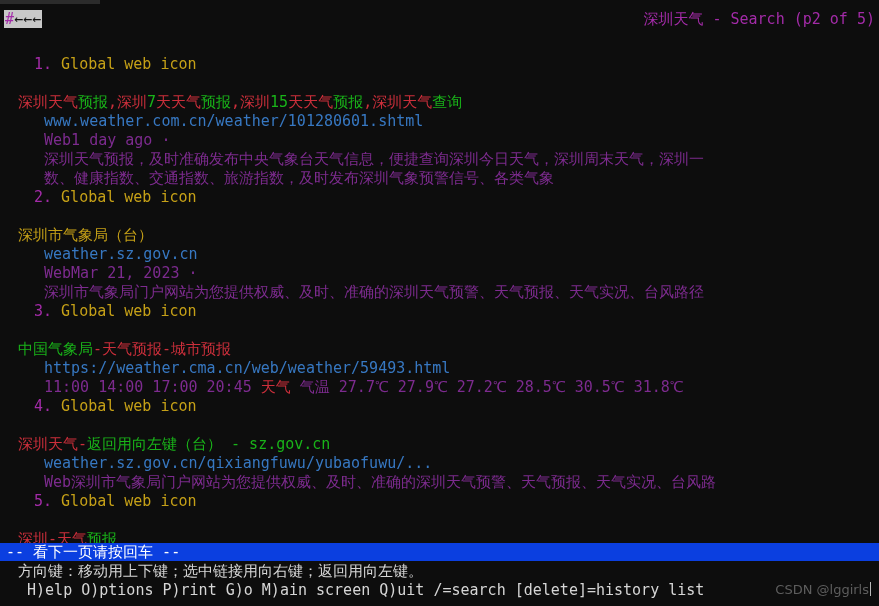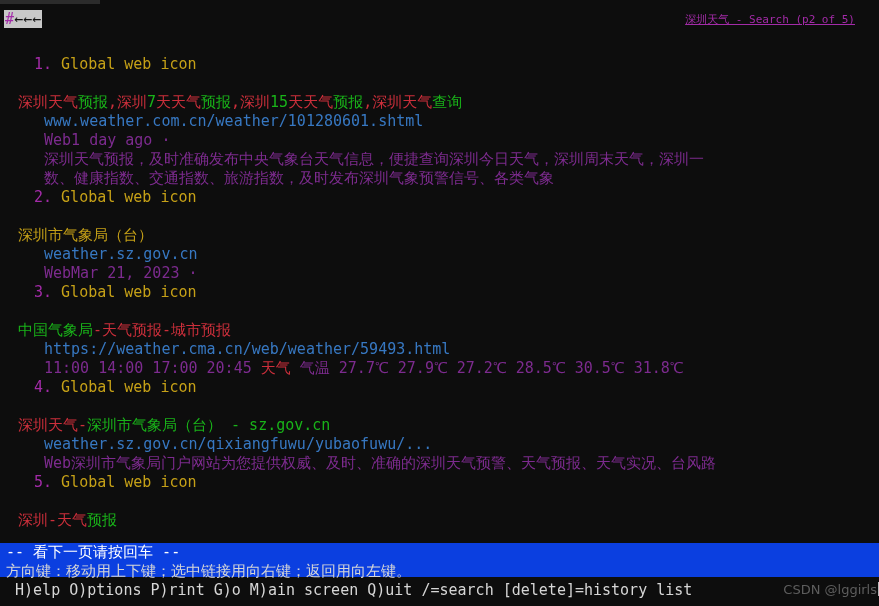--- a/index.html
+++ b/index.html
@@ -53,26 +53,25 @@
     background: #c8c8c8;
     color: #111;
     padding: 0 1px;
   }
   .sel .hash { color: #a32ba8; }
   .sel .arrows { color: #111; }
 
   .header-line {
     position: absolute;
     top: 10px;
-    right: 24px;
+    right: 4px;
     color: #a32ba8;
     white-space: pre;
-    font-size: 11px;
+    font-size: 15px;
     line-height: 19px;
-    text-decoration: underline;
   }
 
   .top-marker {
     position: absolute;
     top: 10px;
     left: 4px;
     white-space: pre;
     line-height: 19px;
   }
 
@@ -88,40 +87,40 @@
   .indent-body  { padding-left: 44px; }
   .indent-title { padding-left: 18px; }
 
   .blank { height: 19px; }
 
   .blue-bar {
     position: absolute;
     left: 0;
     top: 543px;
     width: 879px;
-    height: 34px;
+    height: 18px;
     background: #0b3fe0;
     color: #ffffff;
     white-space: pre;
     line-height: 19px;
     padding-left: 6px;
     box-sizing: border-box;
   }
 
   .footer {
     position: absolute;
-    left: 0;
+    left: 12px;
     top: 562px;
     width: 785px;
   }
   .footer .row { color: #d6d6d6; padding-left: 6px; }
 
   .watermark {
     position: absolute;
-    right: 0;
+    right: 8px;
     top: 581px;
     color: #5e5e5e;
     font-family: "DejaVu Sans", "Liberation Sans", sans-serif;
     font-size: 13px;
     line-height: 17px;
     white-space: pre;
     text-align: right;
   }
   .watermark .caret {
     display: inline-block;
@@ -151,30 +150,31 @@
     <div class="row indent-body c-blue">www.weather.com.cn/weather/101280601.shtml</div>
     <div class="row indent-body c-purple">Web1 day ago ·</div>
     <div class="row indent-body c-purple">深圳天气预报，及时准确发布中央气象台天气信息，便捷查询深圳今日天气，深圳周末天气，深圳一</div>
     <div class="row indent-body c-purple">数、健康指数、交通指数、旅游指数，及时发布深圳气象预警信号、各类气象</div>
 
     <div class="row indent-num"><span class="c-magenta">2.</span><span class="c-yellow"> <span>Global web icon</span></span></div>
     <div class="blank"></div>
     <div class="row indent-title"><span class="c-yellow">深圳市气象局（台）</span></div>
     <div class="row indent-body c-blue">weather.sz.gov.cn</div>
     <div class="row indent-body c-purple">WebMar 21, 2023 ·</div>
+    <div class="row indent-body c-purple">深圳市气象局门户网站为您提供权威、及时、准确的深圳天气预警、天气预报、天气实况、台风路径</div>
 
     <div class="row indent-num"><span class="c-magenta">3.</span><span class="c-yellow"> <span>Global web icon</span></span></div>
     <div class="blank"></div>
     <div class="row indent-title"><span class="c-green">中国气象局</span><span class="c-red">-天气预报-城市预报</span></div>
     <div class="row indent-body c-blue">https://weather.cma.cn/web/weather/59493.html</div>
     <div class="row indent-body"><span class="c-purple">11:00 14:00 17:00 20:45 </span><span class="c-red">天气</span><span class="c-purple"> 气温 27.7℃ 27.9℃ 27.2℃ 28.5℃ 30.5℃ 31.8℃</span></div>
 
     <div class="row indent-num"><span class="c-magenta">4.</span><span class="c-yellow"> <span>Global web icon</span></span></div>
     <div class="blank"></div>
-    <div class="row indent-title"><span class="c-red">深圳天气-</span><span class="c-green">深圳市气象局（台） - sz.gov.cn</span></div>
+    <div class="row indent-title"><span class="c-red">深圳天气-</span><span class="c-green">返回用向左键（台） - sz.gov.cn</span></div>
     <div class="row indent-body c-blue">weather.sz.gov.cn/qixiangfuwu/yubaofuwu/...</div>
     <div class="row indent-body"><span class="c-purple">Web</span><span class="c-purple">深圳市气象局门户网站为您提供权威、及时、准确的深圳天气预警、天气预报、天气实况、台风路</span></div>
 
     <div class="row indent-num"><span class="c-magenta">5.</span><span class="c-yellow"> <span>Global web icon</span></span></div>
     <div class="blank"></div>
     <div class="row indent-title"><span class="c-red">深圳-天气</span><span class="c-green">预报</span></div>
 
   </div>
 
   <div class="blue-bar">-- 看下一页请按回车 --</div>

